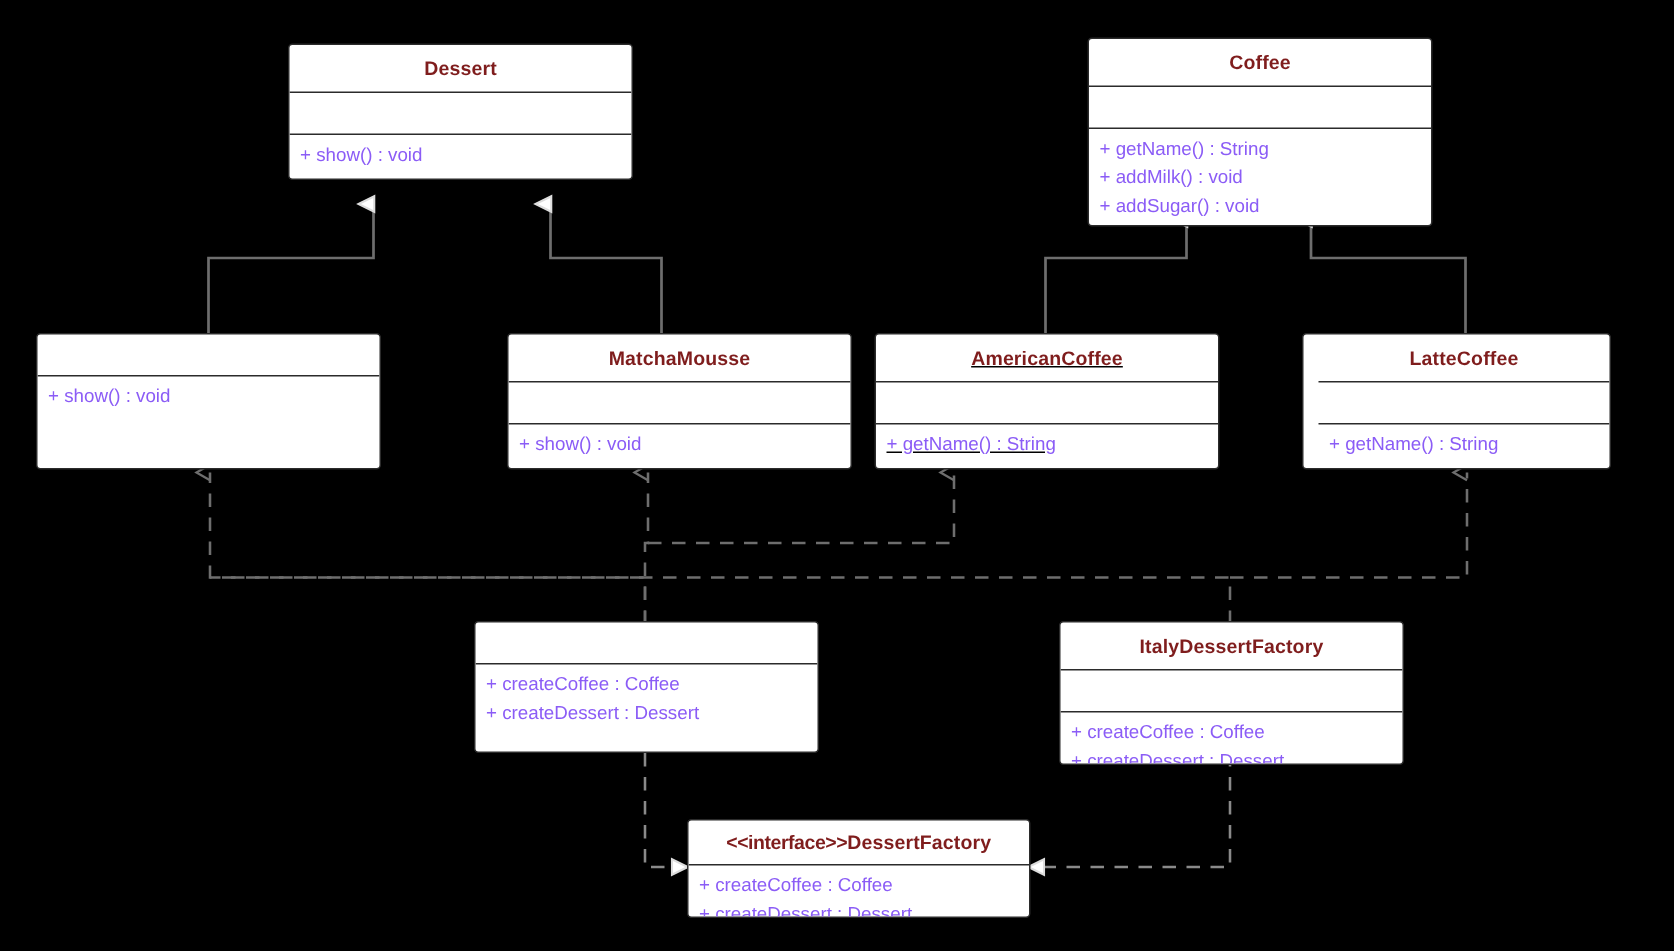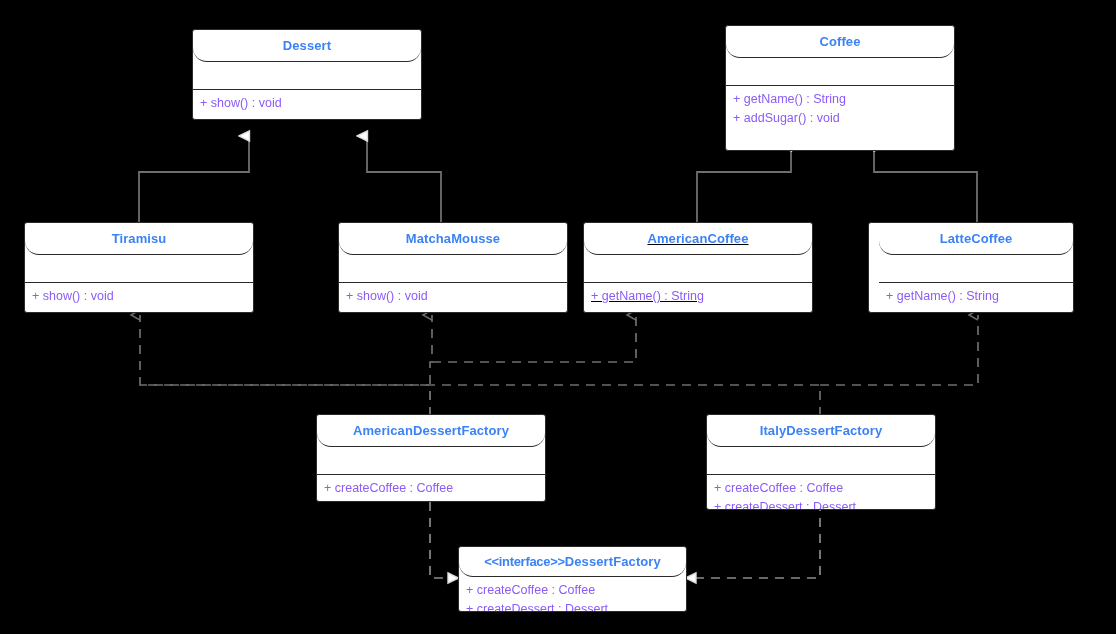--- a/index.html
+++ b/index.html
@@ -32,27 +32,26 @@
     border-radius: 3px;
     overflow: hidden;
     z-index: 5;
   }
   .uml-title {
     box-sizing: border-box;
     width: 100%;
     text-align: center;
     font-weight: bold;
     font-size: 13px;
-    color: #3b82f6;
+    color: #7f1d1d;
     letter-spacing: 0.1px;
     line-height: 1;
     padding: 9px 4px 9px 4px;
     border-bottom: 1.6px solid #2b2b2b;
     white-space: nowrap;
-    border-radius: 14px;
   }
   .uml-attrs {
     box-sizing: border-box;
     width: 100%;
     border-bottom: 1.6px solid #2b2b2b;
     padding: 4px 7px;
     font-size: 12.5px;
     color: #333333;
     line-height: 18px;
     min-height: 24px;
@@ -139,26 +138,26 @@
     <div class="uml-methods">
       <div class="m-row">+ show() : void</div>
     </div>
   </div>
 
   <div class="uml-class" style="left:725px; top:25px; width:230px; height:126px;">
     <div class="uml-title">Coffee</div>
     <div class="uml-attrs" style="height:28px;"></div>
     <div class="uml-methods">
       <div class="m-row">+ getName() : String</div>
+      <div class="m-row">+ addMilk() : void</div>
       <div class="m-row">+ addSugar() : void</div>
     </div>
   </div>
 
   <div class="uml-class" style="left:24px; top:222px; width:230px; height:91px;">
-    <div class="uml-title">Tiramisu</div>
     <div class="uml-attrs" style="height:28px;"></div>
     <div class="uml-methods">
       <div class="m-row">+ show() : void</div>
     </div>
   </div>
 
   <div class="uml-class" style="left:338px; top:222px; width:230px; height:91px;">
     <div class="uml-title">MatchaMousse</div>
     <div class="uml-attrs" style="height:28px;"></div>
     <div class="uml-methods">
@@ -176,21 +175,20 @@
 
   <div class="uml-class" style="left:868px; top:222px; width:206px; height:91px;padding-left:10px;">
     <div class="uml-title">LatteCoffee</div>
     <div class="uml-attrs" style="height:28px;"></div>
     <div class="uml-methods">
       <div class="m-row">+ getName() : String</div>
     </div>
   </div>
 
   <div class="uml-class" style="left:316px; top:414px; width:230px; height:88px;">
-    <div class="uml-title">AmericanDessertFactory</div>
     <div class="uml-attrs" style="height:28px;"></div>
     <div class="uml-methods">
       <div class="m-row">+ createCoffee : Coffee</div>
       <div class="m-row">+ createDessert : Dessert</div>
     </div>
   </div>
 
   <div class="uml-class" style="left:706px; top:414px; width:230px; height:96px;">
     <div class="uml-title">ItalyDessertFactory</div>
     <div class="uml-attrs" style="height:28px;"></div>

